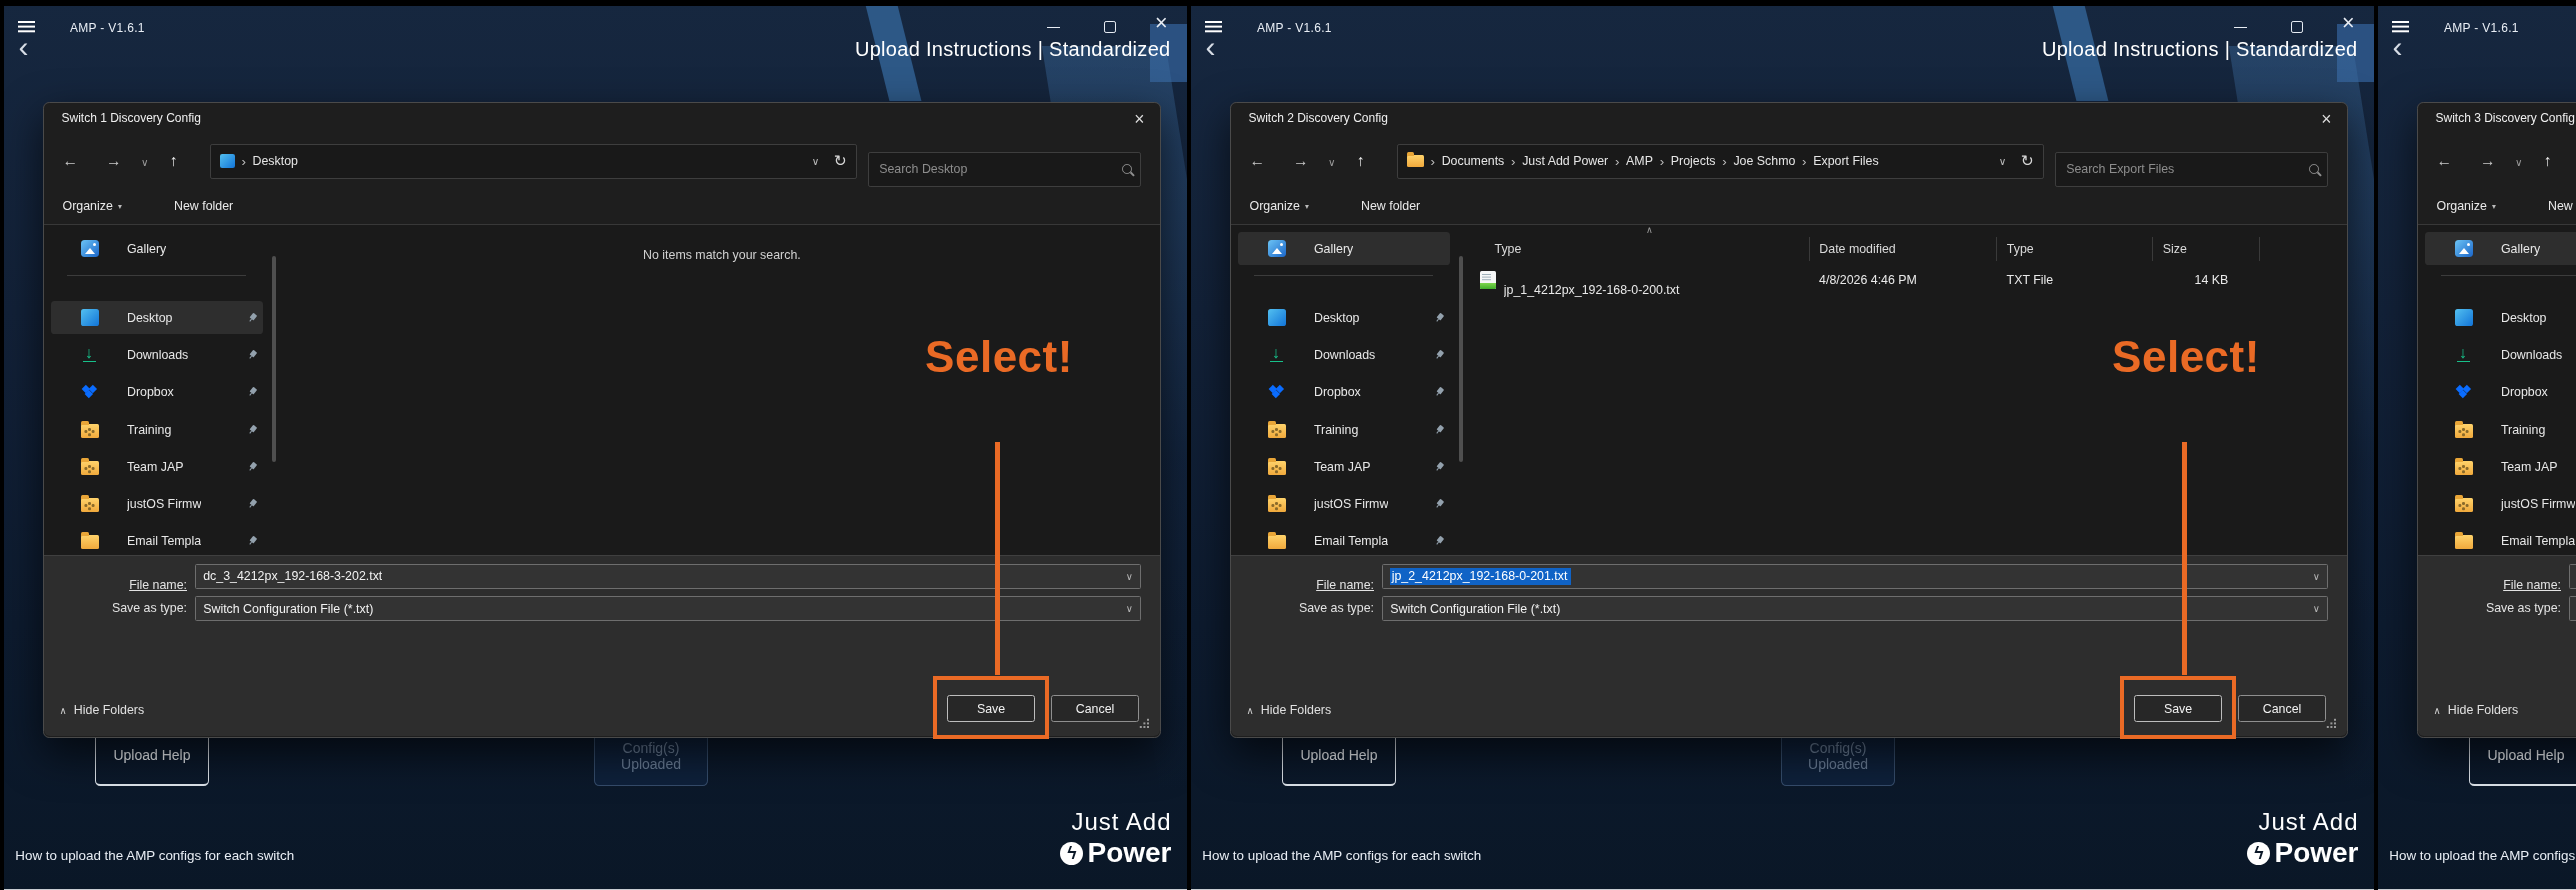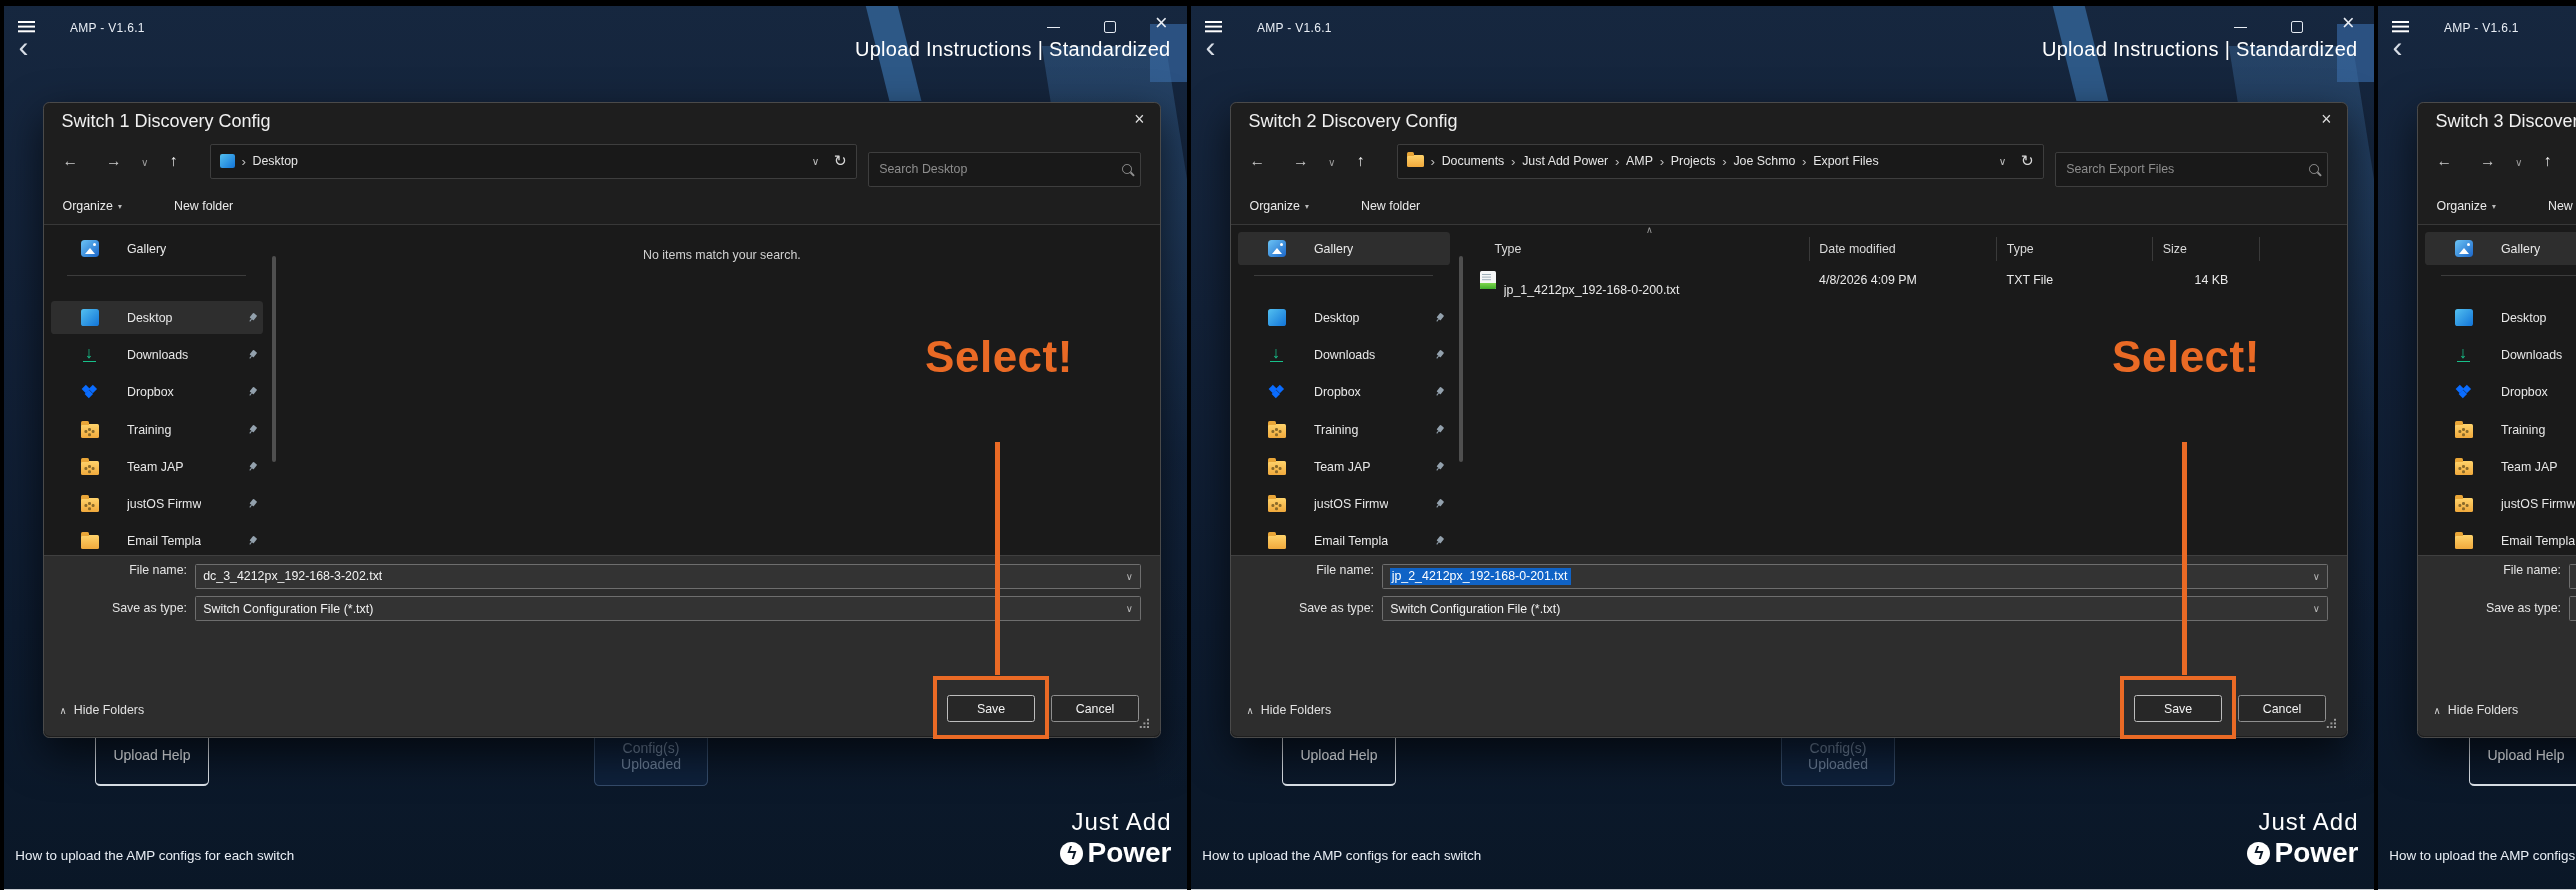--- a/index.html
+++ b/index.html
@@ -26,21 +26,21 @@
   .wc-max{left:1100px;top:14.4px;width:10.3px;height:10.3px;border:1.5px solid #e8edf4;border-radius:2.1px;}
   .wc-close{left:1151px;top:6.2px;font-size:21.6px;line-height:21.6px;}
 
   .apphdr-back{position:absolute;left:14.4px;top:32px;font-size:30px;line-height:30px;color:#d7dde6;z-index:3;}
   .apphdr-title{position:absolute;right:16.5px;top:38px;font-size:20px;color:#fff;letter-spacing:0.3px;white-space:nowrap;z-index:3;}
 
   
   .dlg{position:absolute;left:39px;top:102px;width:1116px;height:634px;background:#1e1e1e;border:0.5px solid #4a4a4a;
        border-radius:6.2px;box-shadow:0 15.5px 41px rgba(0,0,0,.65);z-index:5;color:#e8e8e8;}
   .dlg-tb{position:absolute;left:0;top:0;width:100%;height:32px;}
-  .dlg-title{position:absolute;left:17.5px;top:8.2px;font-size:18px;color:#f0f0f0;white-space:nowrap;}
+  .dlg-title{position:absolute;left:17.5px;top:8.2px;font-size:12px;color:#f0f0f0;white-space:nowrap;}
   .dlg-x{position:absolute;right:15.5px;top:6.2px;font-size:17.5px;color:#dcdcdc;}
 
   .navrow{position:absolute;left:0;top:32px;width:100%;height:54px;}
   .nv{position:absolute;top:16.5px;font-size:15.5px;color:#c9c9c9;}
   .nv-back{left:18.5px;}.nv-fwd{left:62px;}
   .nv-chev{left:97px;top:20.6px;font-size:10.3px;color:#9a9a9a;}
   .nv-up{left:126px;color:#ececec;}
   .addr{position:absolute;left:166px;top:8.8px;width:647px;height:35px;background:#191919;border:0.5px solid #3e3e3e;
         border-radius:2.1px;display:flex;align-items:center;padding:0 9.3px;box-sizing:border-box;white-space:nowrap;}
   .crumb{font-size:12.4px;color:#e6e6e6;}
@@ -104,21 +104,21 @@
   .ff-icon::after{content:"";position:absolute;left:0;bottom:0;width:100%;height:6.2px;background:linear-gradient(180deg,#7ed64e,#3fae2a);}
   .ff-name{width:306px;overflow:hidden;margin-top:20px;}
   .ff-date{width:187px;padding-left:9.3px;box-sizing:border-box;}
   .ff-type{width:156px;padding-left:9.8px;box-sizing:border-box;}
   .ff-size{width:91px;text-align:right;padding-right:15.5px;box-sizing:border-box;}
 
   
   .strip{position:absolute;left:0;top:452px;width:100%;height:181px;background:#2d2d2d;border-top:0.5px solid #3f3f3f;
          border-radius:0 0 6.2px 6.2px;box-sizing:border-box;}
   .flabel{position:absolute;left:0;width:143px;text-align:right;font-size:12.4px;color:#e3e3e3;line-height:25px;white-space:nowrap;}
-  .fl1{top:2px;}.fl2{top:40px;}
+  .fl1{top:17px;text-decoration:underline;}.fl2{top:40px;}
   .combo{position:absolute;left:151px;width:946px;height:25px;background:#333;border:0.5px solid #6e6e6e;border-radius:1.5px;
          display:flex;align-items:center;padding:0 7.2px;box-sizing:border-box;font-size:12.4px;color:#f2f2f2;white-space:nowrap;}
   .cb1{top:7.7px;}.cb2{top:40px;}
   .combo .val{overflow:hidden;}
   .combo .val.sel{background:#1063c6;color:#fff;padding:1.5px 4.1px 1.5px 1.5px;}
   .cchev{margin-left:auto;font-size:9.8px;color:#b5b5b5;}
   .hidef{position:absolute;left:15.5px;top:147px;font-size:12.4px;color:#e0e0e0;display:flex;gap:7.2px;align-items:center;white-space:nowrap;}
   .hf-caret{font-size:9.8px;color:#cfcfcf;}
   .btn{position:absolute;top:139px;height:27px;background:#272727;color:#f2f2f2;font-size:12.4px;font-family:inherit;
        border:1px solid #8f8f8f;border-radius:2.6px;}
@@ -391,21 +391,21 @@
           <span class="scaret">∧</span>
           <div class="fhdr">
             <span class="fh fh-name">Type</span>
             <span class="fh fh-date">Date modified</span>
             <span class="fh fh-type">Type</span>
             <span class="fh fh-size">Size</span>
           </div>
           <div class="frow-file" style="top:39px">
             <span class="ff-icon"></span>
             <span class="ff-name">jp_1_4212px_192-168-0-200.txt</span>
-            <span class="ff-date">4/8/2026 4:09 PM</span>
+            <span class="ff-date">4/8/2026 4:46 PM</span>
             <span class="ff-type">TXT File</span>
             <span class="ff-size">14 KB</span>
           </div>
         </div>
       </div>
       <div class="strip">
         <span class="flabel fl1">File name:</span>
         <div class="combo cb1">
           <span class="val sel">jp_2_4212px_192-168-0-201.txt</span>
           <span class="cchev">∨</span>

